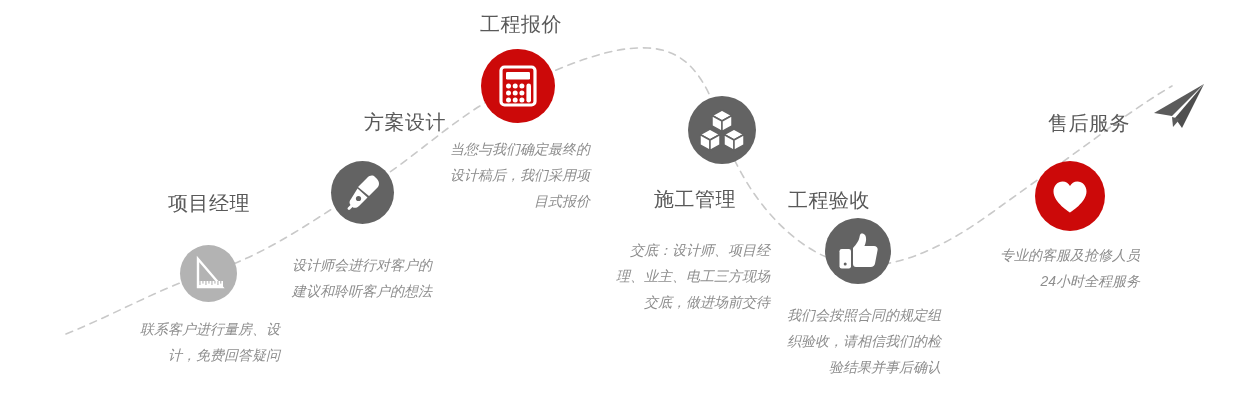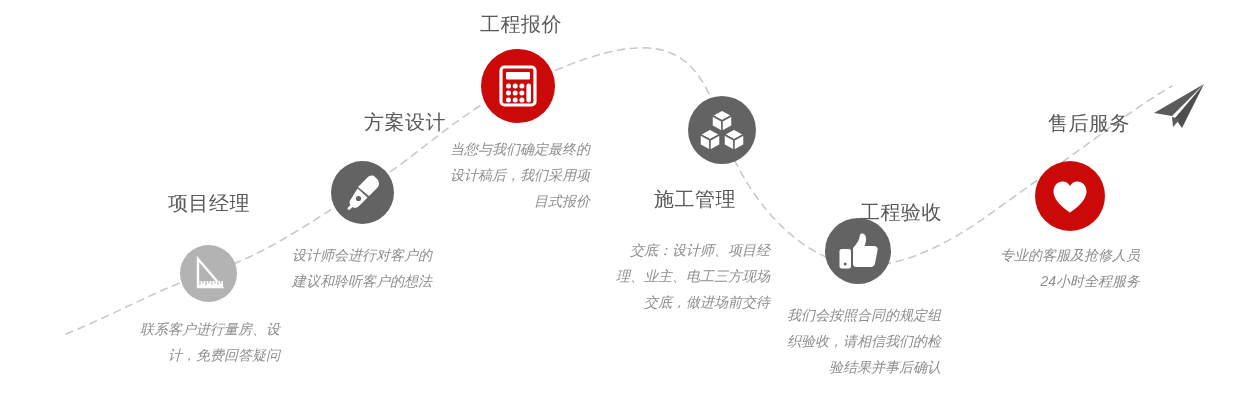--- a/index.html
+++ b/index.html
@@ -109,21 +109,21 @@
         <g fill="#ffffff">
           <path d="M44 16 C48 19, 49 23, 47 26 L38 35 L27 26 L36 17 C39 14, 42 14, 44 16 Z"></path>
           <path d="M26.5 27.5 L36.5 36.5 L28 45 C26 47, 23 47.5, 21.5 46 L19 48.5
                    C18.4 49.1, 17.6 49.1, 17 48.5 C16.4 47.9, 16.4 47.1, 17 46.5
                    L19.5 44 C18 42.4, 18.3 39.6, 20 38 Z"></path>
           <circle cx="27.5" cy="37.5" r="2.6" fill="#636363"></circle>
         </g>
       </svg>
     </div>
 
-    <div class="step-desc" style="left:292px; top:242px; width:140px;">设计师会进行对客户的建议和聆听客户的想法</div>
+    <div class="step-desc" style="left:292px; top:252px; width:140px;">设计师会进行对客户的建议和聆听客户的想法</div>
   </div>
 
   <div class="step">
     <div class="step-title" style="left:480px; top:14px;">工程报价</div>
 
     <div class="step-icon" style="left:481px; top:49px; width:74px; height:74px; background:#cc0909;">
       <svg viewBox="0 0 74 74" xmlns="http://www.w3.org/2000/svg">
         <g fill="#ffffff">
           <rect x="20" y="18" width="34" height="38" rx="3.5" fill="none" stroke="#ffffff" stroke-width="3.2"></rect>
           <rect x="25" y="23" width="24" height="7.5" rx="1.2"></rect>
@@ -160,21 +160,21 @@
         </g>
       </svg>
     </div>
 
     <div class="step-title" style="left:654px; top:189px;">施工管理</div>
 
     <div class="step-desc" style="left:606px; top:212px; width:164px;margin-top:25px;">交底：设计师、项目经理、业主、电工三方现场交底，做进场前交待</div>
   </div>
 
   <div class="step">
-    <div class="step-title" style="left:860px; top:190px;margin-top:12px;">工程验收</div>
+    <div class="step-title" style="left:788px; top:190px;">工程验收</div>
 
     <div class="step-icon" style="left:825px; top:218px; width:66px; height:66px; background:#636363;">
       <svg viewBox="0 0 66 66" xmlns="http://www.w3.org/2000/svg">
         <g fill="#ffffff">
           <path d="M28 30 C28 30, 32.5 25.5, 34 21 C35 18, 34.5 15.5, 37 15.5
                    C40 15.5, 41.5 18.5, 41 22.5 C40.7 25.2, 39.5 28, 39.5 28
                    L49 28 C51.5 28, 53 29.8, 52.6 32 L50 45.5
                    C49.6 47.6, 48 49, 45.8 49 L31 49 C29.3 49, 28 47.8, 28 46 Z"></path>
           <rect x="14.5" y="31" width="11.5" height="19.5" rx="2.2"></rect>
           <circle cx="20.2" cy="46" r="1.5" fill="#636363"></circle>

